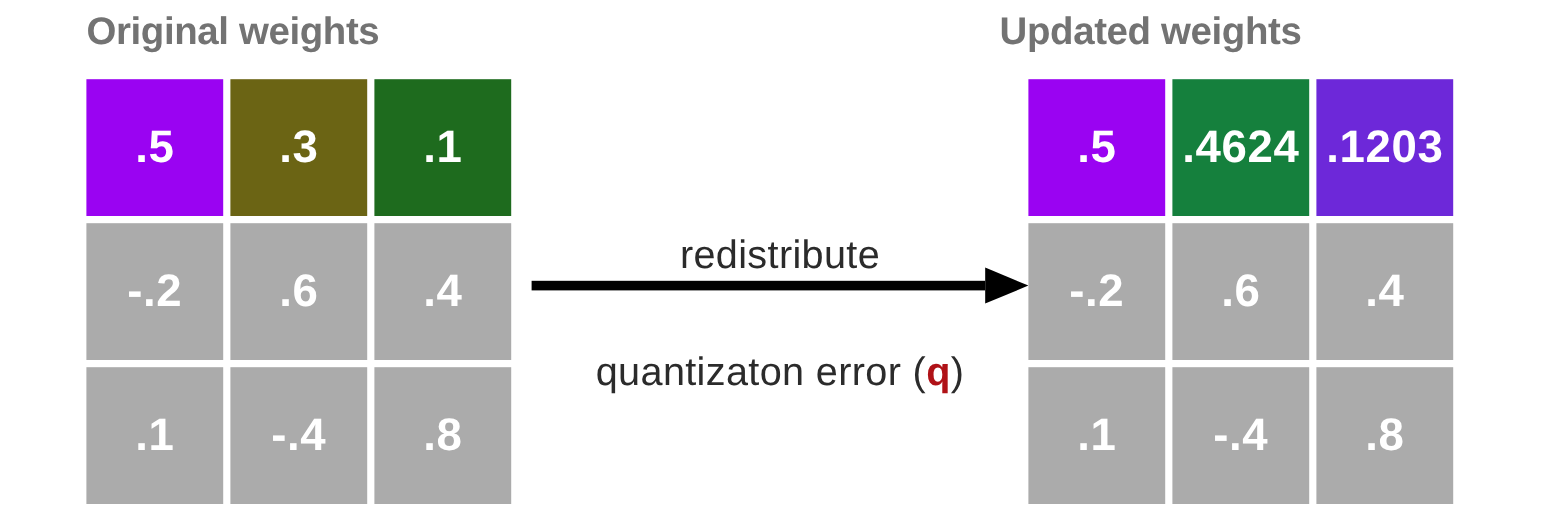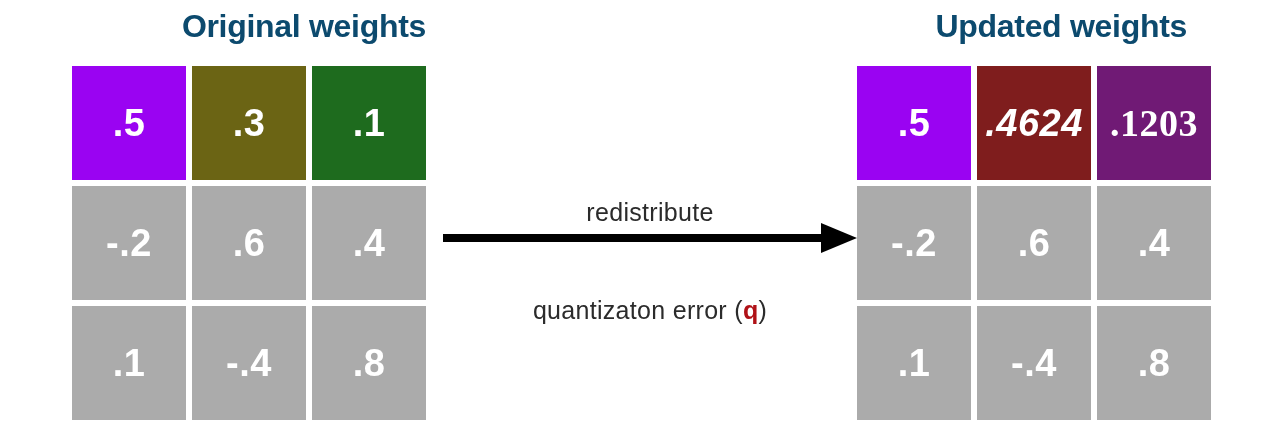--- a/index.html
+++ b/index.html
@@ -8,24 +8,24 @@
     width: 1284px;
     height: 438px;
     background: #ffffff;
     font-family: "Liberation Sans", sans-serif;
     overflow: hidden;
   }
   .matrix-title {
     position: absolute;
     top: 6px;
     width: 354px;
-    text-align: right;
+    text-align: left;
     font-size: 32px;
     font-weight: bold;
-    color: #0c4a6e;
+    color: #737373;
     letter-spacing: -0.3px;
     line-height: 40px;
     white-space: nowrap;
   }
   .matrix-title.left  { left: 72px; }
   .matrix-title.right { left: 833px; }
   .grid {
     position: absolute;
     top: 66px;
     display: grid;
@@ -61,21 +61,21 @@
     height: 0;
     border-left: 36px solid #000000;
     border-top: 15px solid transparent;
     border-bottom: 15px solid transparent;
   }
   .mid-label {
     position: absolute;
     left: 443px;
     width: 414px;
     text-align: center;
-    font-size: 25px;
+    font-size: 33px;
     color: #2b2b2b;
     line-height: 40px;
     letter-spacing: 0.3px;
     white-space: nowrap;
   }
   .mid-label.top   { top: 192px; }
   .mid-label.line2 { top: 248px; }
   .mid-label.line3 { top: 290px; }
   .var-h { color: #8fc3d4; font-weight: bold; }
   .var-q { color: #b01217; font-weight: bold; }
@@ -99,22 +99,22 @@
   </div>
 
   <div class="mid-label top">redistribute</div>
   <div class="arrow-bar"></div>
   <div class="arrow-head"></div>
   <div class="mid-label line3"><span>quantizaton error (</span><span class="var-q">q</span><span>)</span></div>
 
   <div class="matrix-title right">Updated weights</div>
   <div class="grid right">
     <div class="cell" style="background: rgb(154, 3, 242);">.5</div>
-    <div class="cell" style="background: #7f1d1d; font-style: italic;">.4624</div>
-    <div class="cell" style="background: #701a75; font-family: Liberation Serif, serif;">.1203</div>
+    <div class="cell" style="background: #15803d;">.4624</div>
+    <div class="cell" style="background: #6d28d9;">.1203</div>
     <div class="cell" style="background: rgb(171, 171, 171);">-.2</div>
     <div class="cell" style="background: rgb(171, 171, 171);">.6</div>
     <div class="cell" style="background: rgb(171, 171, 171);">.4</div>
     <div class="cell" style="background: rgb(171, 171, 171);">.1</div>
     <div class="cell" style="background: rgb(171, 171, 171);">-.4</div>
     <div class="cell" style="background: rgb(171, 171, 171);">.8</div>
   </div>
 
 </div>
 

